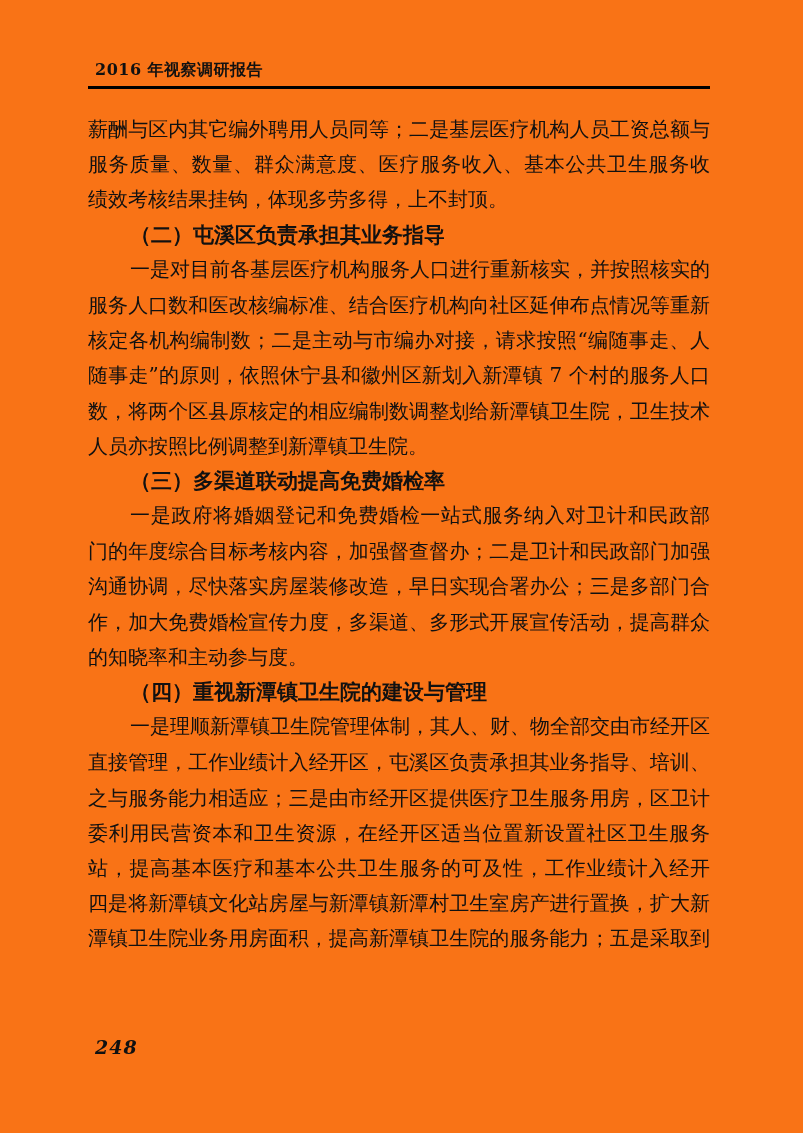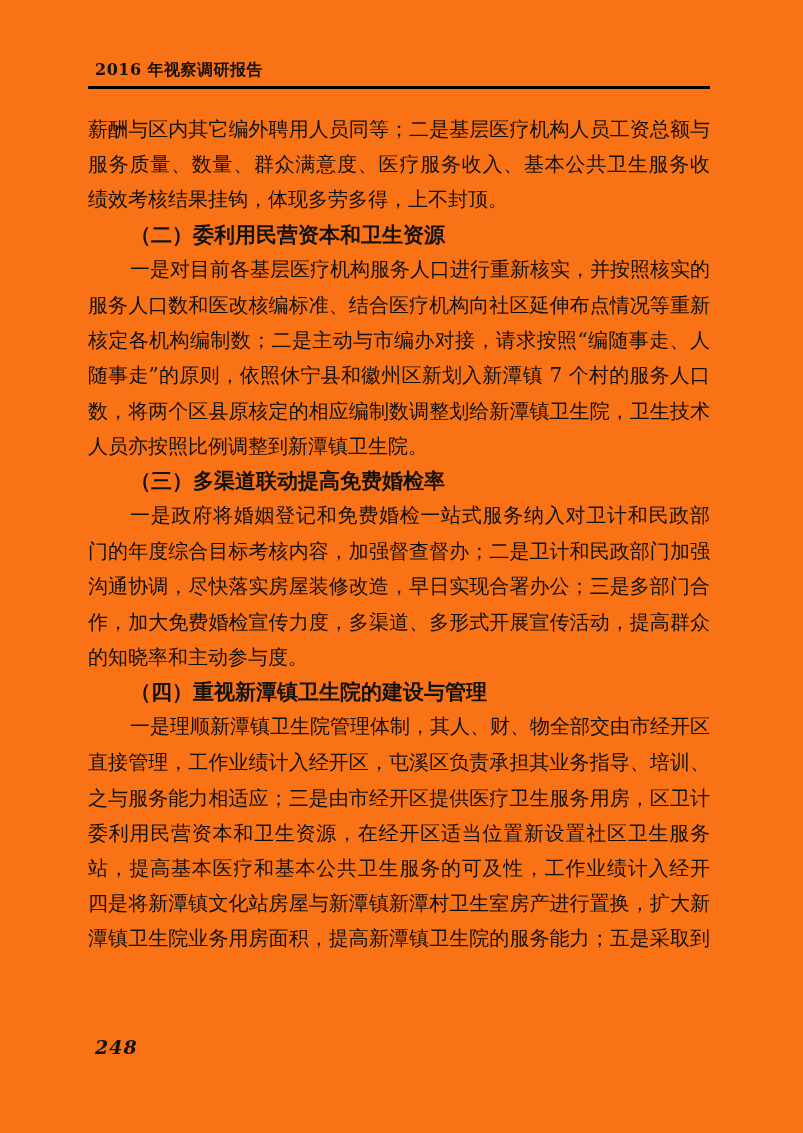--- a/index.html
+++ b/index.html
@@ -81,21 +81,21 @@
 <div class="page">
 
   <div class="page-header">
     <div class="title">2016 年视察调研报告</div>
   </div>
 
   <div class="doc-lines" id="doc-lines">
       <div class="line justify">薪酬与区内其它编外聘用人员同等；二是基层医疗机构人员工资总额与</div>
       <div class="line justify">服务质量、数量、群众满意度、医疗服务收入、基本公共卫生服务收入、</div>
       <div class="line">绩效考核结果挂钩，体现多劳多得，上不封顶。</div>
-      <div class="line heading indent">（二）委利用民营资本和卫生资源</div>
+      <div class="line heading indent">（二）屯溪区负责承担其业务指导</div>
       <div class="line indent justify">一是对目前各基层医疗机构服务人口进行重新核实，并按照核实的</div>
       <div class="line justify">服务人口数和医改核编标准、结合医疗机构向社区延伸布点情况等重新</div>
       <div class="line justify">核定各机构编制数；二是主动与市编办对接，请求按照“编随事走、人</div>
       <div class="line justify">随事走”的原则，依照休宁县和徽州区新划入新潭镇 7 个村的服务人口</div>
       <div class="line justify">数，将两个区县原核定的相应编制数调整划给新潭镇卫生院，卫生技术</div>
       <div class="line">人员亦按照比例调整到新潭镇卫生院。</div>
       <div class="line heading indent">（三）多渠道联动提高免费婚检率</div>
       <div class="line indent justify">一是政府将婚姻登记和免费婚检一站式服务纳入对卫计和民政部</div>
       <div class="line justify">门的年度综合目标考核内容，加强督查督办；二是卫计和民政部门加强</div>
       <div class="line justify">沟通协调，尽快落实房屋装修改造，早日实现合署办公；三是多部门合</div>

